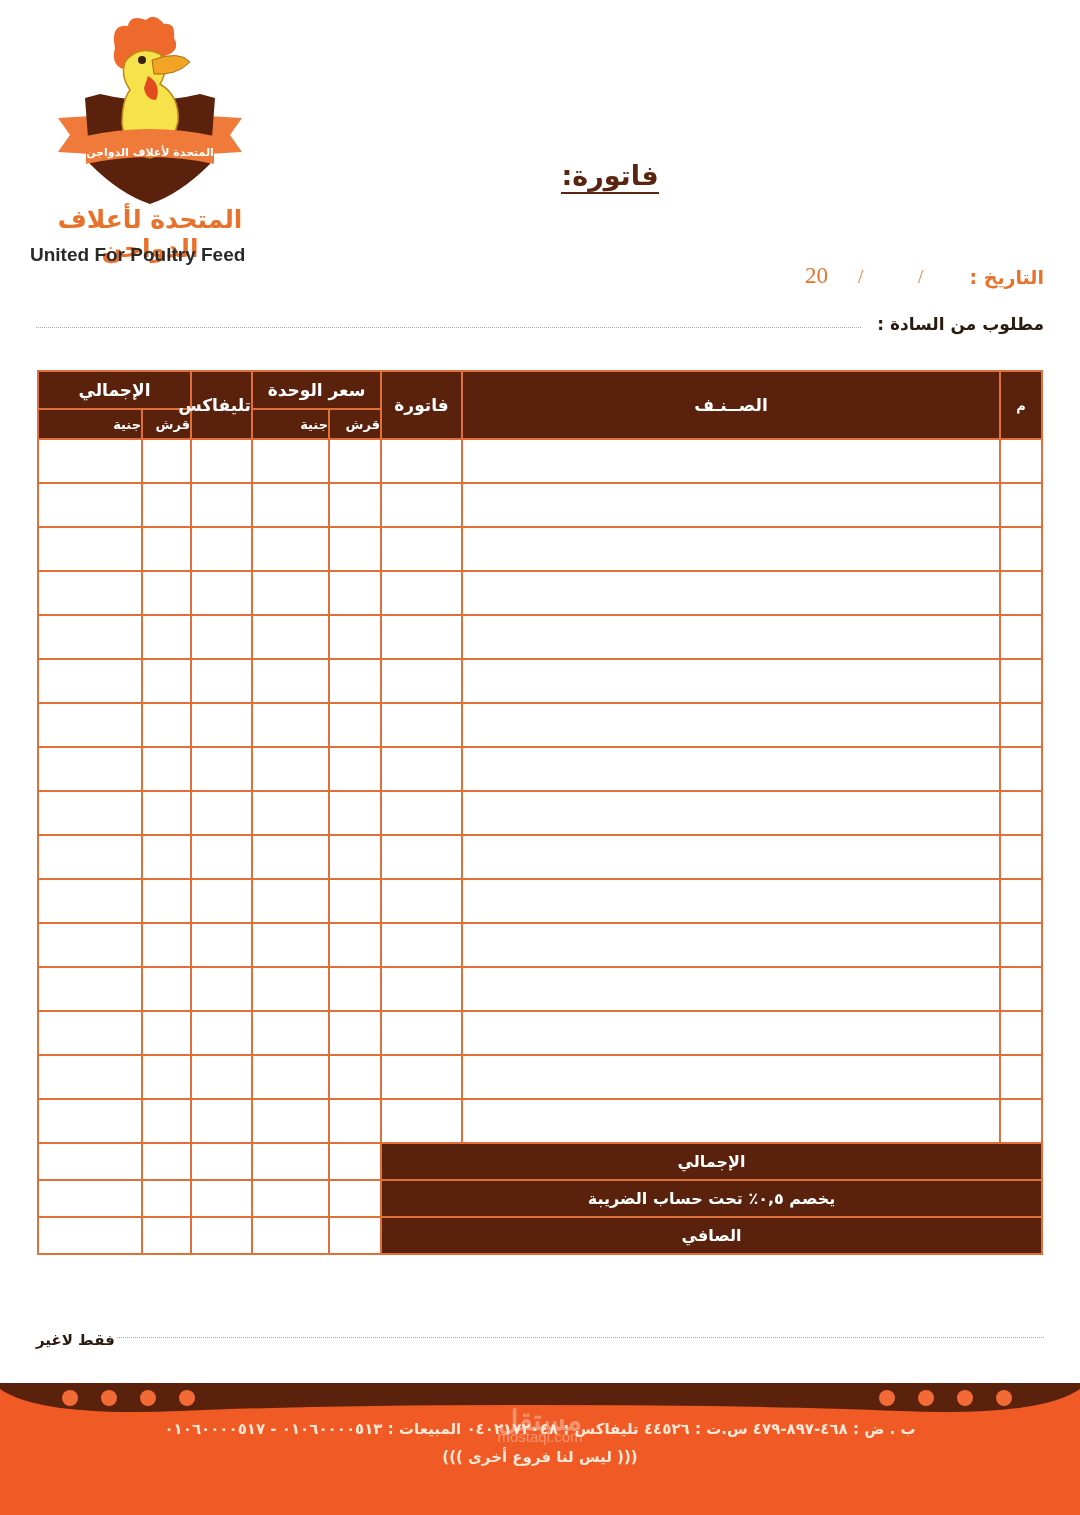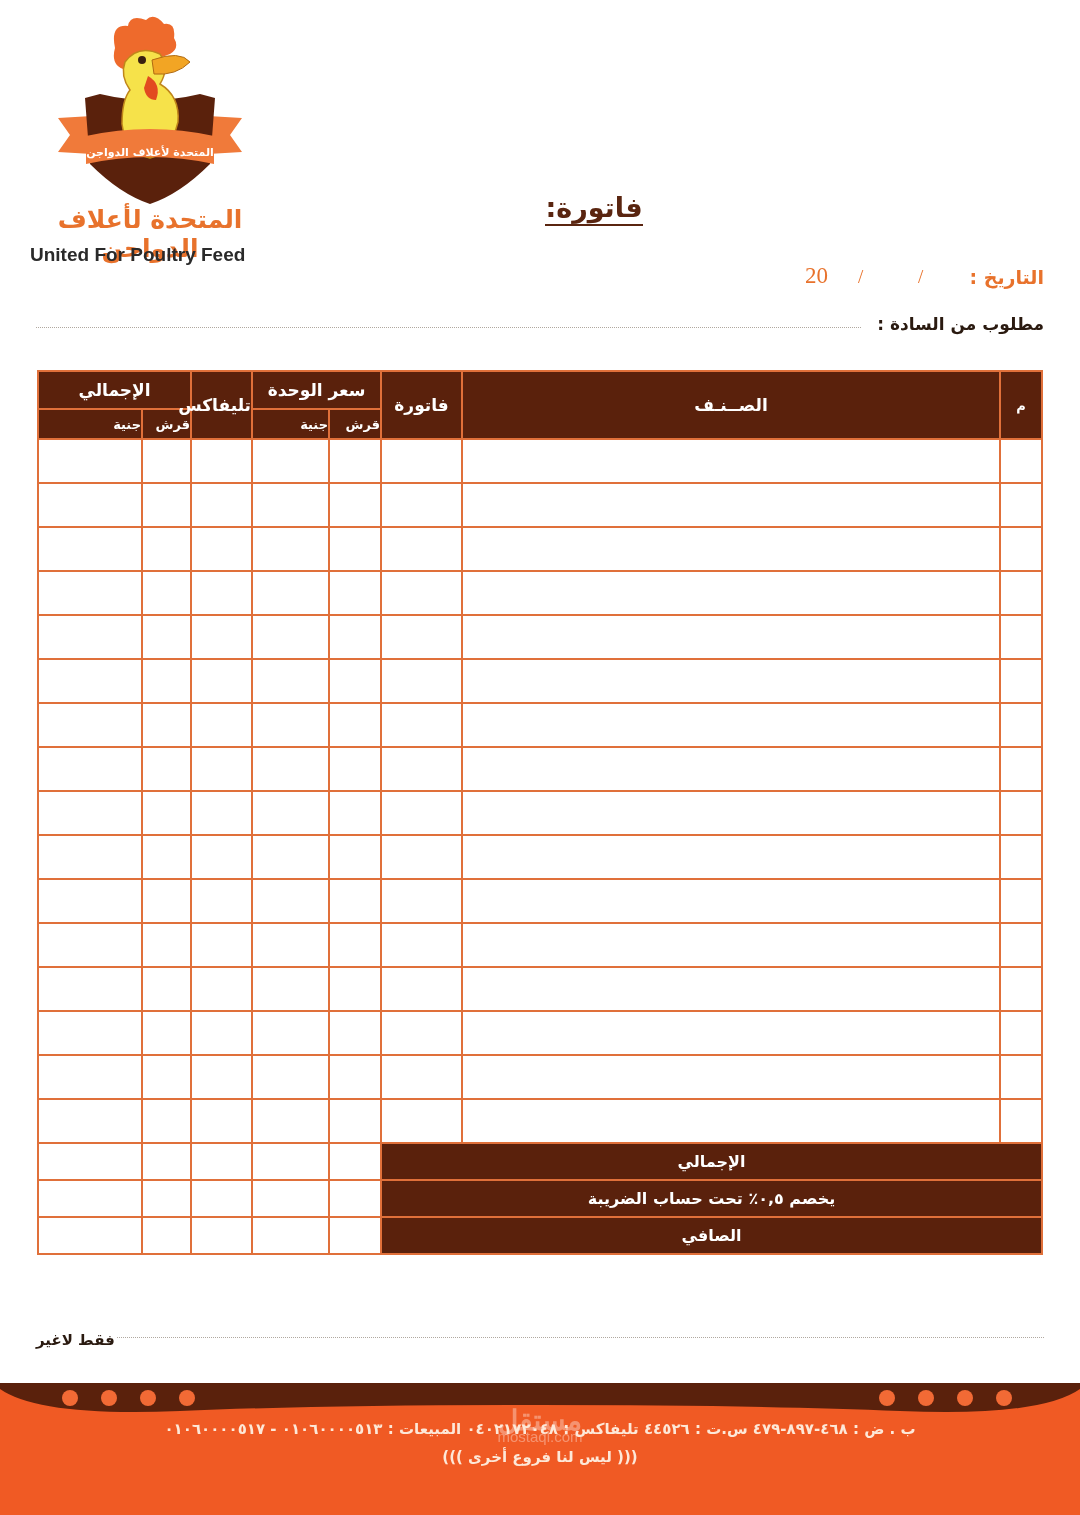--- a/index.html
+++ b/index.html
@@ -16,22 +16,22 @@
     left:30px; top:205px; width:240px; text-align:center;
     color:#e8722c; font-size:25px; font-weight:bold; direction:rtl; letter-spacing:-0.5px;
   }
   #brand-en {
     left:30px; top:244px; width:240px; text-align:left;
     color:#2a2a2a; font-size:19px; font-family:"Liberation Sans", sans-serif; font-weight:bold;
   }
 
   
   #title {
-    left:524px; top:160px; width:140px; text-align:center; direction:rtl;
-    color:#5a2510; font-size:27px; font-weight:bold;margin-top:32px;
+    left:540px; top:160px; width:140px; text-align:center; direction:rtl;
+    color:#5a2510; font-size:27px; font-weight:bold;
   }
   #title span { border-bottom:2px solid #5a2510; padding-bottom:1px; }
 
   #date-label {
     right:36px; top:266px; direction:rtl; color:#e8722c; font-size:19px; font-weight:bold;
   }
   #date-year { left:805px; top:263px; color:#e8722c; font-size:23px; font-family:"Liberation Serif", serif;text-align:center; }
   .date-slash { top:266px; color:#e8722c; font-size:19px; font-family:"Liberation Serif", serif; }
 
   #customer-row { left:36px; right:36px; top:310px; height:24px; direction:rtl; display:flex; align-items:flex-end; }

